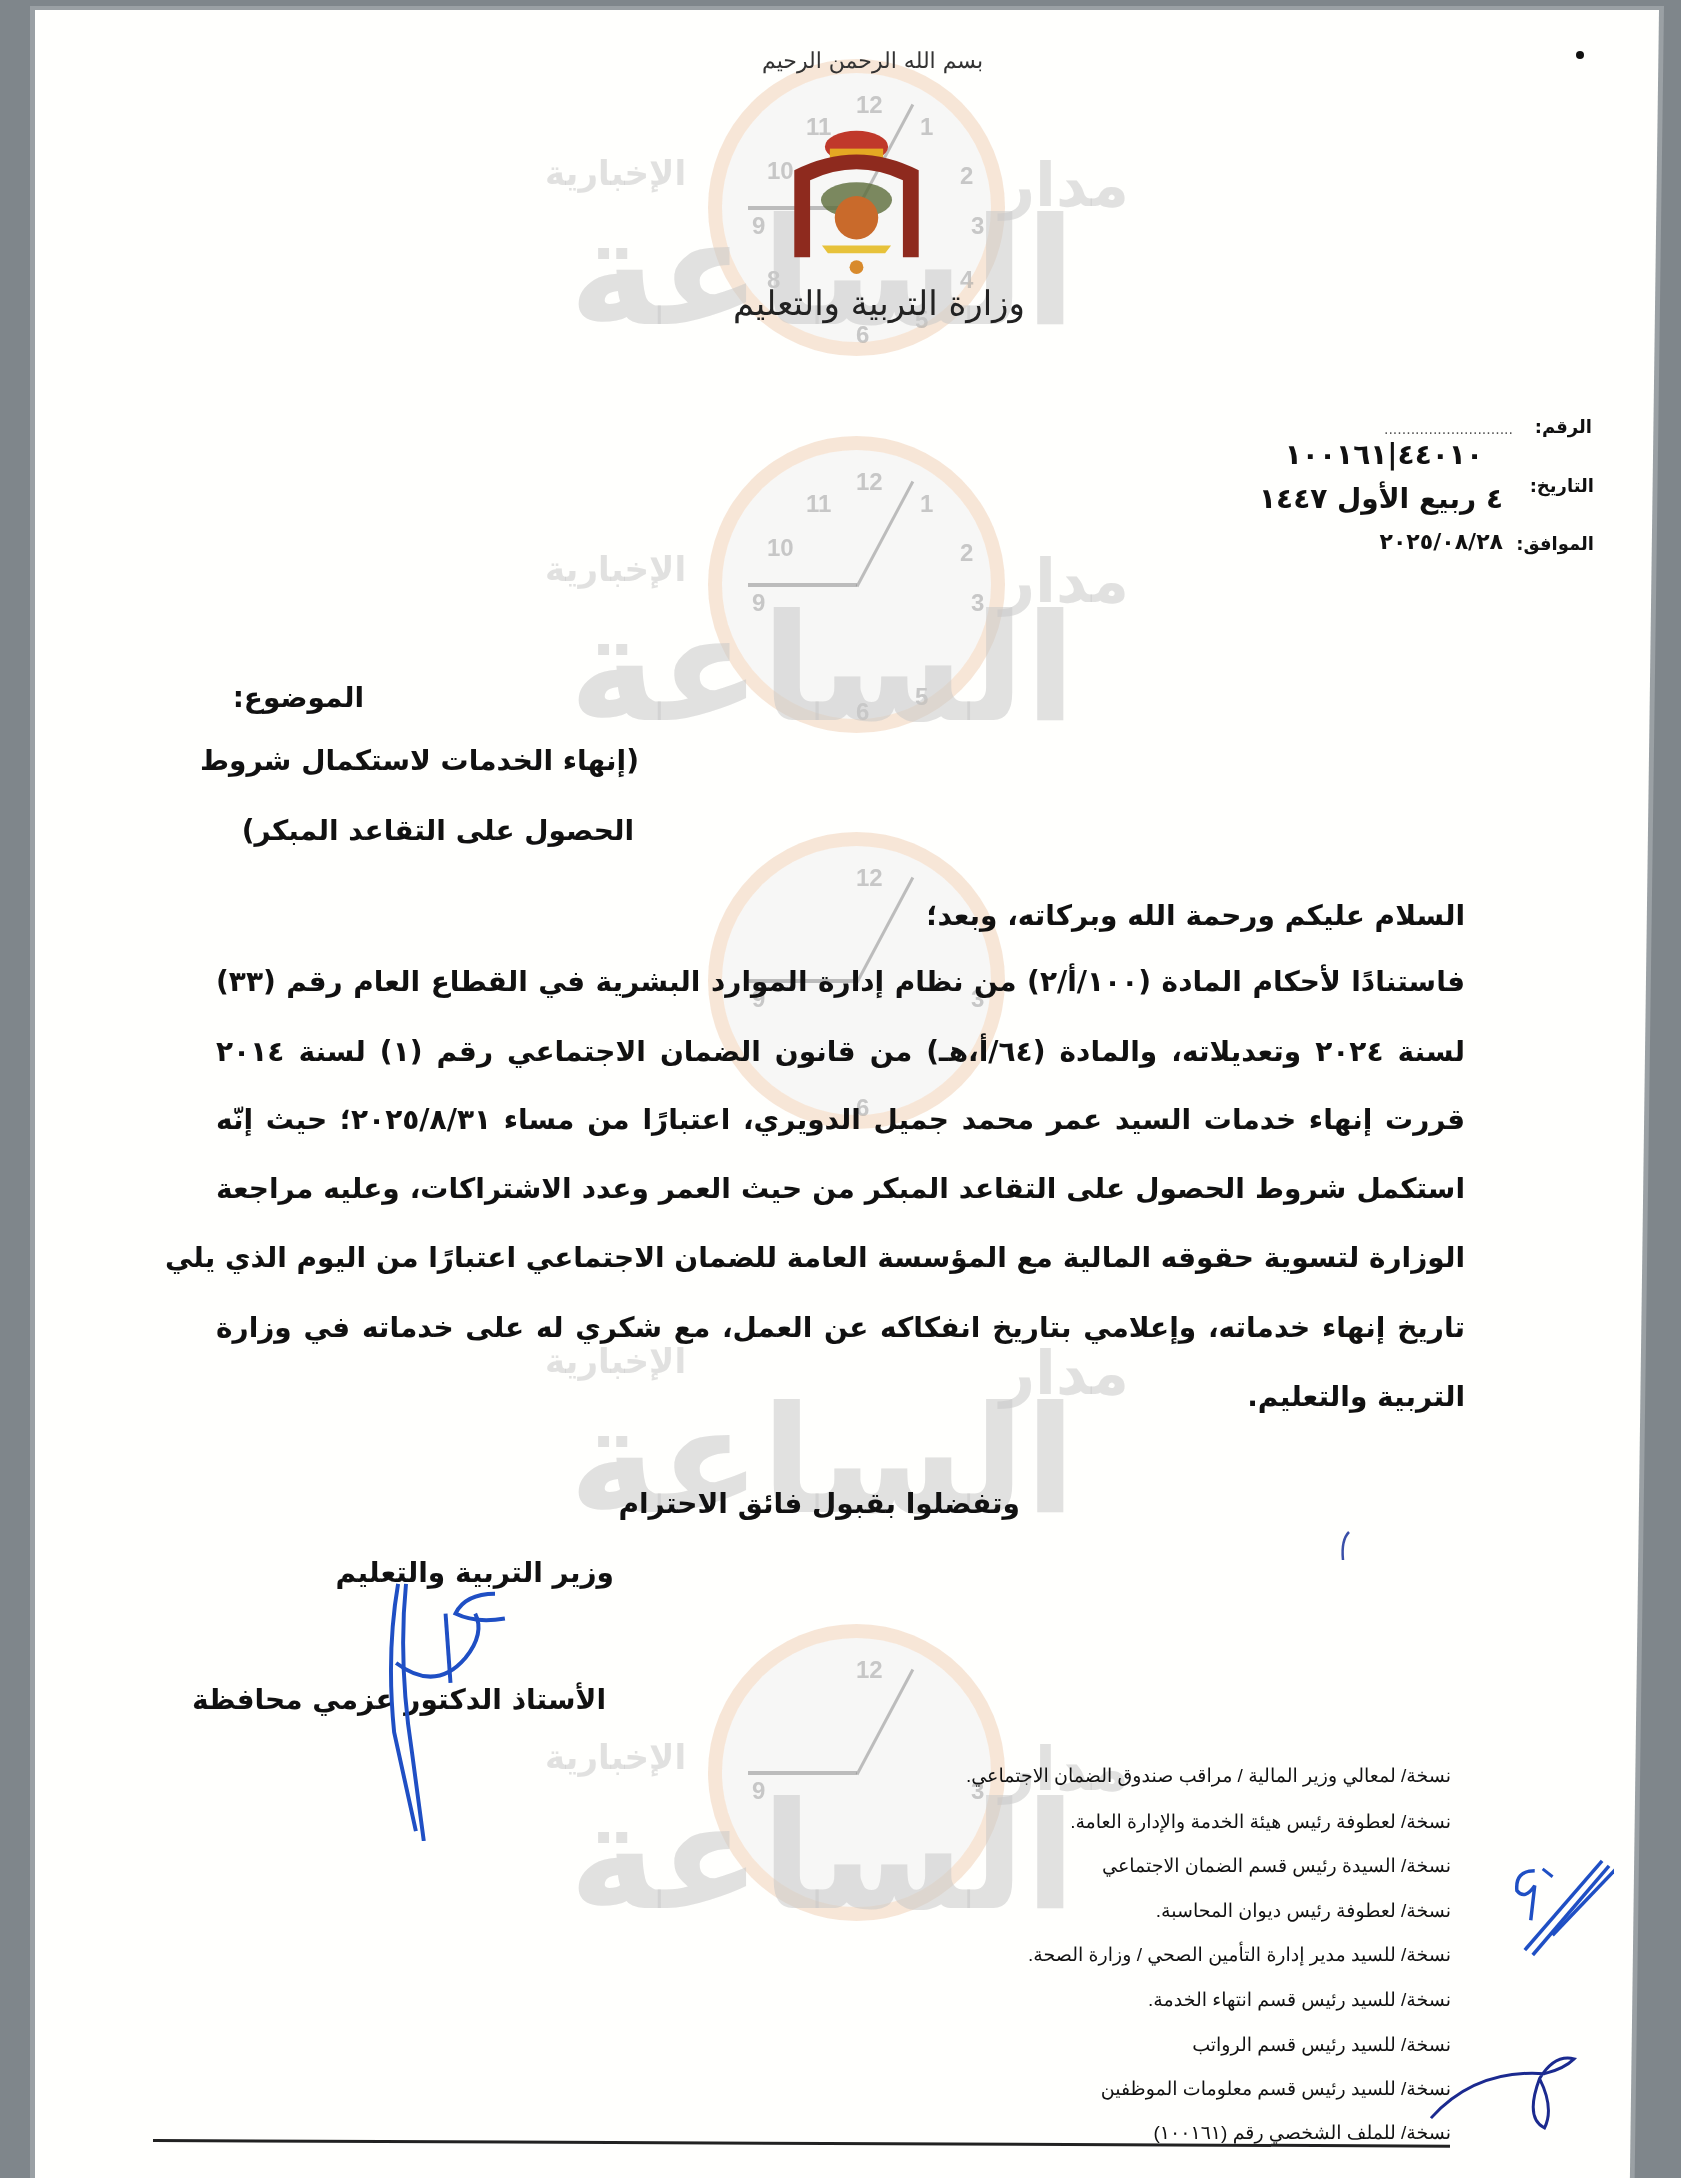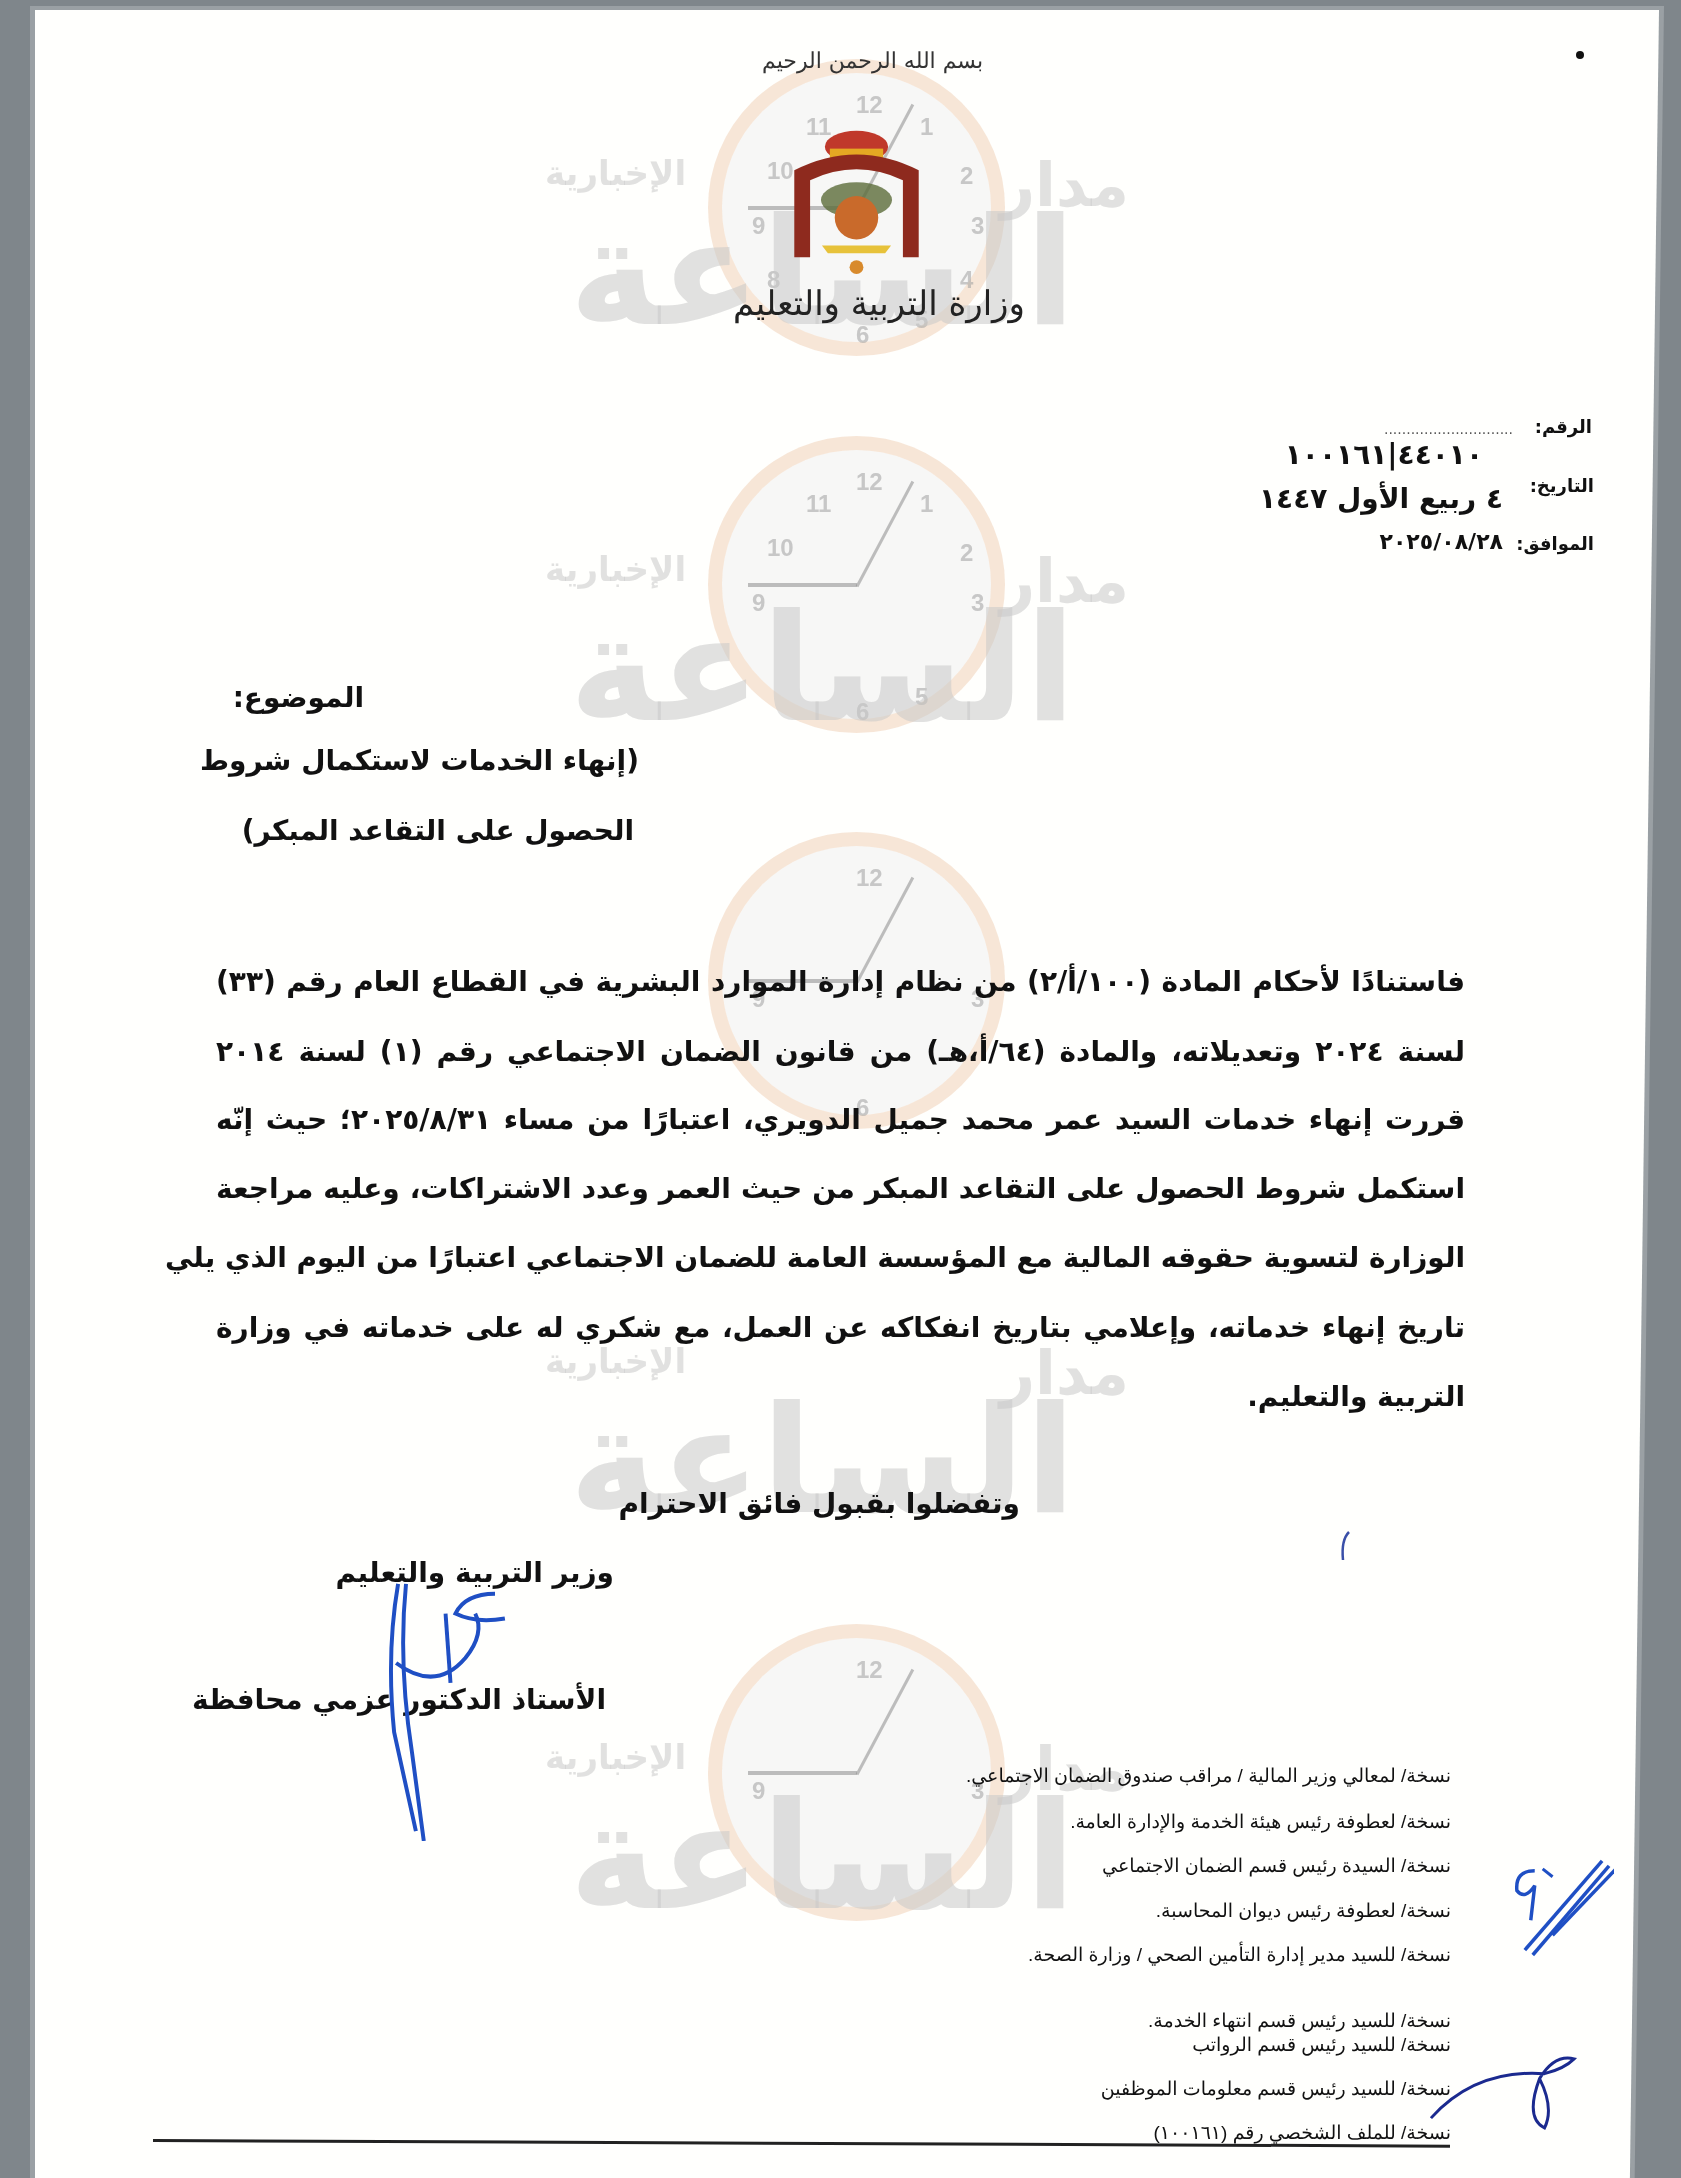--- a/index.html
+++ b/index.html
@@ -152,20 +152,21 @@
   <div class="abs meta-val" style="right:178px;top:482px;">٤ ربيع الأول ١٤٤٧</div>
 
   <div class="abs meta-label" style="right:87px;top:533px;">الموافق:</div>
   <div class="abs" style="right:178px;top:529px;font-size:22px;font-weight:bold;">٢٠٢٥/٠٨/٢٨</div>
 
 
   <div class="abs heading" style="right:1317px;top:681px;">الموضوع:</div>
   <div class="abs heading" style="right:1042px;top:744px;">(إنهاء الخدمات لاستكمال شروط</div>
   <div class="abs heading" style="right:1047px;top:814px;">الحصول على التقاعد المبكر)</div>
 
+  <div class="abs heading" style="right:216px;top:899px;">السلام عليكم ورحمة الله وبركاته، وبعد؛</div>
 
   <div class="abs body-line" style="right:216px;left:216px;top:965px;">فاستنادًا لأحكام المادة (١٠٠/أ/٢) من نظام إدارة الموارد البشرية في القطاع العام رقم (٣٣)</div>
   <div class="abs body-line" style="right:216px;left:216px;top:1035px;">لسنة ٢٠٢٤ وتعديلاته، والمادة (٦٤/أ،هـ) من قانون الضمان الاجتماعي رقم (١) لسنة ٢٠١٤</div>
   <div class="abs body-line" style="right:216px;left:216px;top:1103px;">قررت إنهاء خدمات السيد عمر محمد جميل الدويري، اعتبارًا من مساء ٢٠٢٥/٨/٣١؛ حيث إنّه</div>
   <div class="abs body-line" style="right:216px;left:216px;top:1172px;">استكمل شروط الحصول على التقاعد المبكر من حيث العمر وعدد الاشتراكات، وعليه مراجعة</div>
   <div class="abs body-line" style="right:216px;left:216px;top:1311px;">تاريخ إنهاء خدماته، وإعلامي بتاريخ انفكاكه عن العمل، مع شكري له على خدماته في وزارة</div>
   <div class="abs body-line" style="right:216px;left:216px;top:1241px;">الوزارة لتسوية حقوقه المالية مع المؤسسة العامة للضمان الاجتماعي اعتبارًا من اليوم الذي يلي</div>
   <div class="abs heading" style="right:216px;top:1380px;">التربية والتعليم.</div>
 
   <div class="abs heading" style="right:661px;top:1487px;">وتفضلوا بقبول فائق الاحترام</div>
@@ -182,21 +183,21 @@
   </svg>
   <svg class="abs" style="left:1337px;top:1530px;" width="20" height="40" viewBox="0 0 20 40">
     <path d="M12 2 Q4 10 6 30" stroke="#3a4fa8" stroke-width="2.5" fill="none"></path>
   </svg>
 
   <div class="abs cc" style="right:230px;top:1764px;">نسخة/ لمعالي وزير المالية / مراقب صندوق الضمان الاجتماعي.</div>
   <div class="abs cc" style="right:230px;top:1810px;">نسخة/ لعطوفة رئيس هيئة الخدمة والإدارة العامة.</div>
   <div class="abs cc" style="right:230px;top:1854px;">نسخة/ السيدة رئيس قسم الضمان الاجتماعي</div>
   <div class="abs cc" style="right:230px;top:1899px;margin-left:44px;">نسخة/ لعطوفة رئيس ديوان المحاسبة.</div>
   <div class="abs cc" style="right:230px;top:1943px;">نسخة/ للسيد مدير إدارة التأمين الصحي / وزارة الصحة.</div>
-  <div class="abs cc" style="right:230px;top:1988px;margin-top:21px;">نسخة/ للسيد رئيس قسم انتهاء الخدمة.</div>
+  <div class="abs cc" style="right:230px;top:1988px;">نسخة/ للسيد رئيس قسم انتهاء الخدمة.</div>
   <div class="abs cc" style="right:230px;top:2033px;">نسخة/ للسيد رئيس قسم الرواتب</div>
   <div class="abs cc" style="right:230px;top:2077px;">نسخة/ للسيد رئيس قسم معلومات الموظفين</div>
   <div class="abs cc" style="right:230px;top:2121px;">نسخة/ للملف الشخصي رقم (١٠٠١٦١)</div>
 
   <div class="abs" style="left:153px;top:2139px;width:1297px;height:3px;background:#222;transform:rotate(0.25deg);transform-origin:0 0;"></div>
 
   <svg class="abs" style="left:1505px;top:1841px;" width="109" height="119" viewBox="0 0 110 120">
     <path d="M30 30 Q10 30 12 50 Q20 60 30 45 L26 80" stroke="#1f4fc4" stroke-width="3.5" fill="none"></path>
     <path d="M38 28 L48 36" stroke="#1f4fc4" stroke-width="3" fill="none"></path>
     <path d="M20 110 L98 20" stroke="#1f4fc4" stroke-width="3.5" fill="none"></path>

